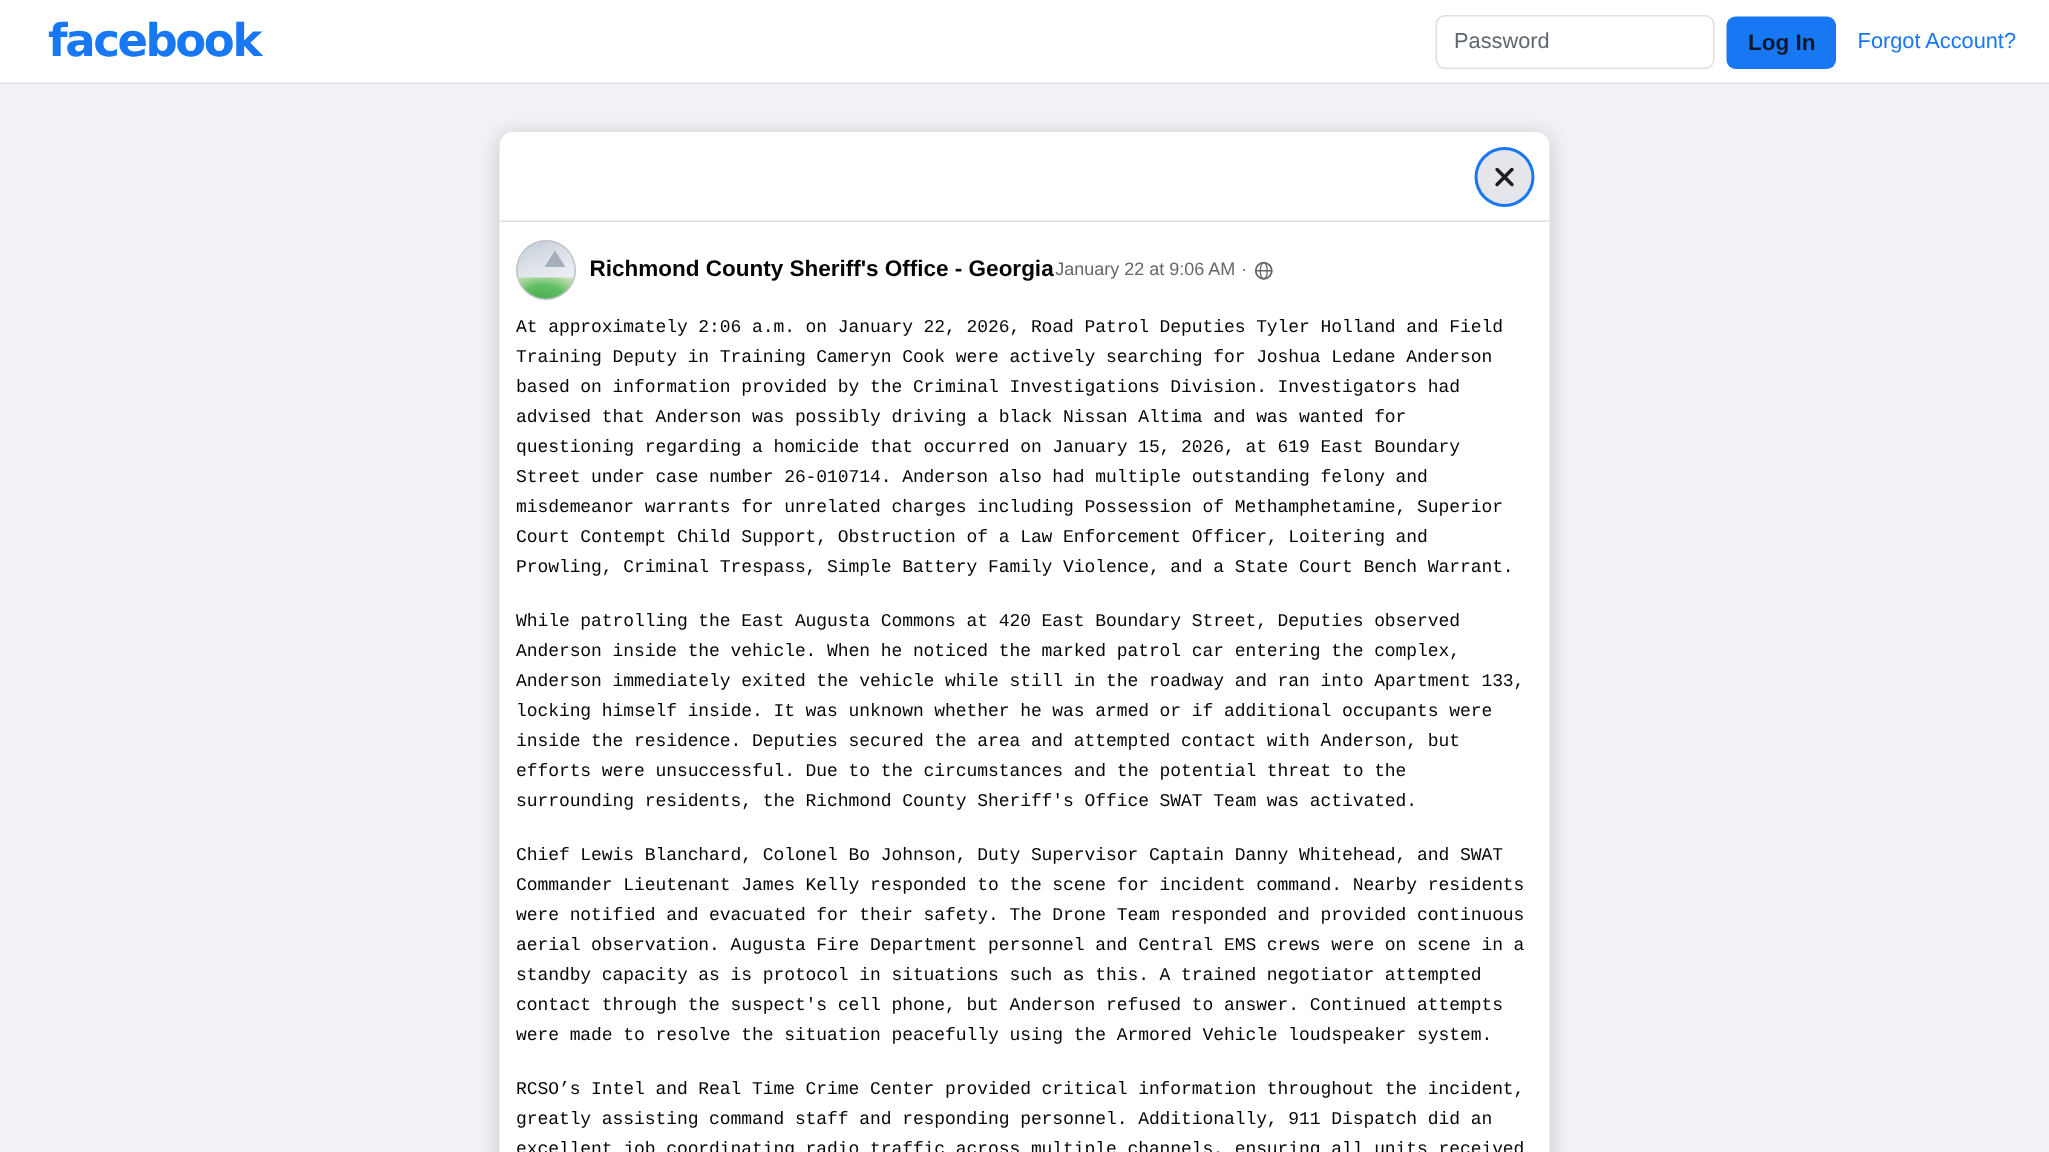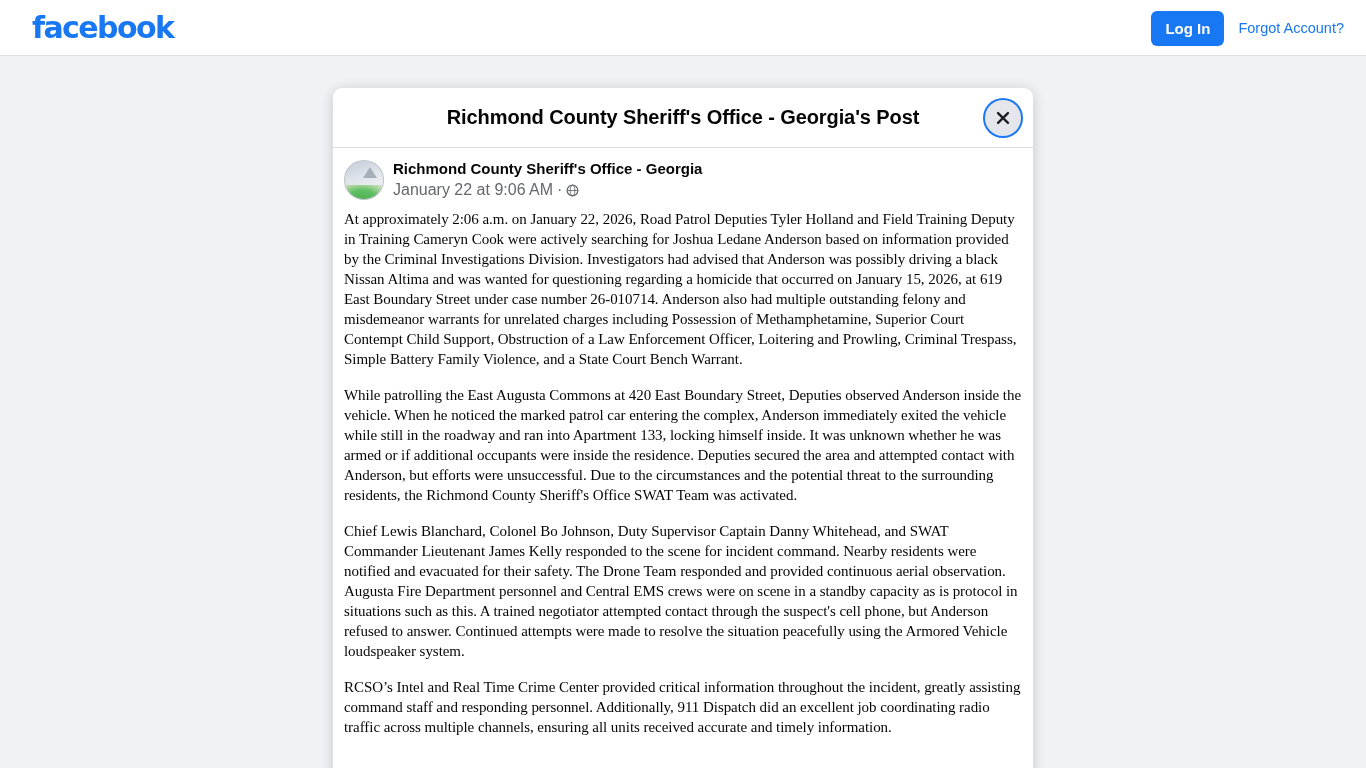--- a/index.html
+++ b/index.html
@@ -57,21 +57,21 @@
     color: #1c1e21;
     background: #ffffff;
     outline: none;
   }
   .login-input::placeholder { color: #606770; opacity: 1; }
   #login-btn {
     height: 35px;
     min-width: 67px;
     padding: 0 14px;
     background: #1877f2;
-    color: #ffffff;
+    color: #0f172a;
     font-size: 15px;
     font-weight: bold;
     border: none;
     border-radius: 6px;
     cursor: pointer;
     font-family: "Liberation Sans", sans-serif;
   }
   #forgot-link {
     margin-left: 6px;
     font-size: 14.5px;
@@ -165,71 +165,71 @@
     background: radial-gradient(ellipse at 45% 85%, #4caf50 0%, #5fbf63 45%, #b8d9a8 78%, #dfe8dd 100%);
   }
   #avatar .peak {
     position: absolute; right: 6px; top: 6px;
     width: 0; height: 0;
     border-left: 7px solid transparent;
     border-right: 7px solid transparent;
     border-bottom: 11px solid #9aa4b0;
     opacity: .85;
   }
-  #post-meta { display: flex; flex-direction: column; gap: 1px; }
+  #post-meta { display: flex; flex-direction: row; gap: 1px; }
   #page-name {
     font-size: 15px;
     font-weight: bold;
     color: #050505;
     cursor: pointer;
     line-height: 1.25;
   }
   #post-sub {
     display: flex;
     align-items: center;
     gap: 4px;
-    font-size: 16px;
+    font-size: 12px;
     color: #65676b;
     line-height: 1.3;
   }
   #post-time { cursor: pointer; }
   #dot-sep { color: #65676b; }
   #globe-icon { display: inline-flex; align-items: center; }
 
   #post-body {
     padding: 4px 11px 18px 11px;
   }
   #post-body p {
     margin: 0 0 16px 0;
-    font-size: 15px;
+    font-size: 12px;
     line-height: 20px;
     color: #050505;
-    font-family: Liberation Serif, serif;
+    font-family: Liberation Mono, monospace;
     letter-spacing: -0.05px;
   }
   #post-body p:last-child { margin-bottom: 0; }
 </style>
 </head>
 <body>
 
 <div id="fb-header">
   <div id="fb-logo">facebook</div>
 
   <div id="login-area">
+    <input class="login-input" id="password-field" type="password" placeholder="Password" style="">
     <button id="login-btn">Log In</button>
     <a id="forgot-link" href="#">Forgot Account?</a>
   </div>
 </div>
 
 <div id="page-body">
 
   <div id="post-modal">
 
     <div id="modal-header">
-      <div id="modal-title">Richmond County Sheriff's Office - Georgia's Post</div>
       <button id="close-button" aria-label="Close">
         <span>
           <svg width="18" height="18" viewBox="0 0 20 20" aria-hidden="true">
             <path d="M4.5 4.5 L15.5 15.5 M15.5 4.5 L4.5 15.5" stroke="#1c1e21" stroke-width="2.6" stroke-linecap="round"></path>
           </svg>
         </span>
       </button>
     </div>
 
     <div id="post-scroll">

